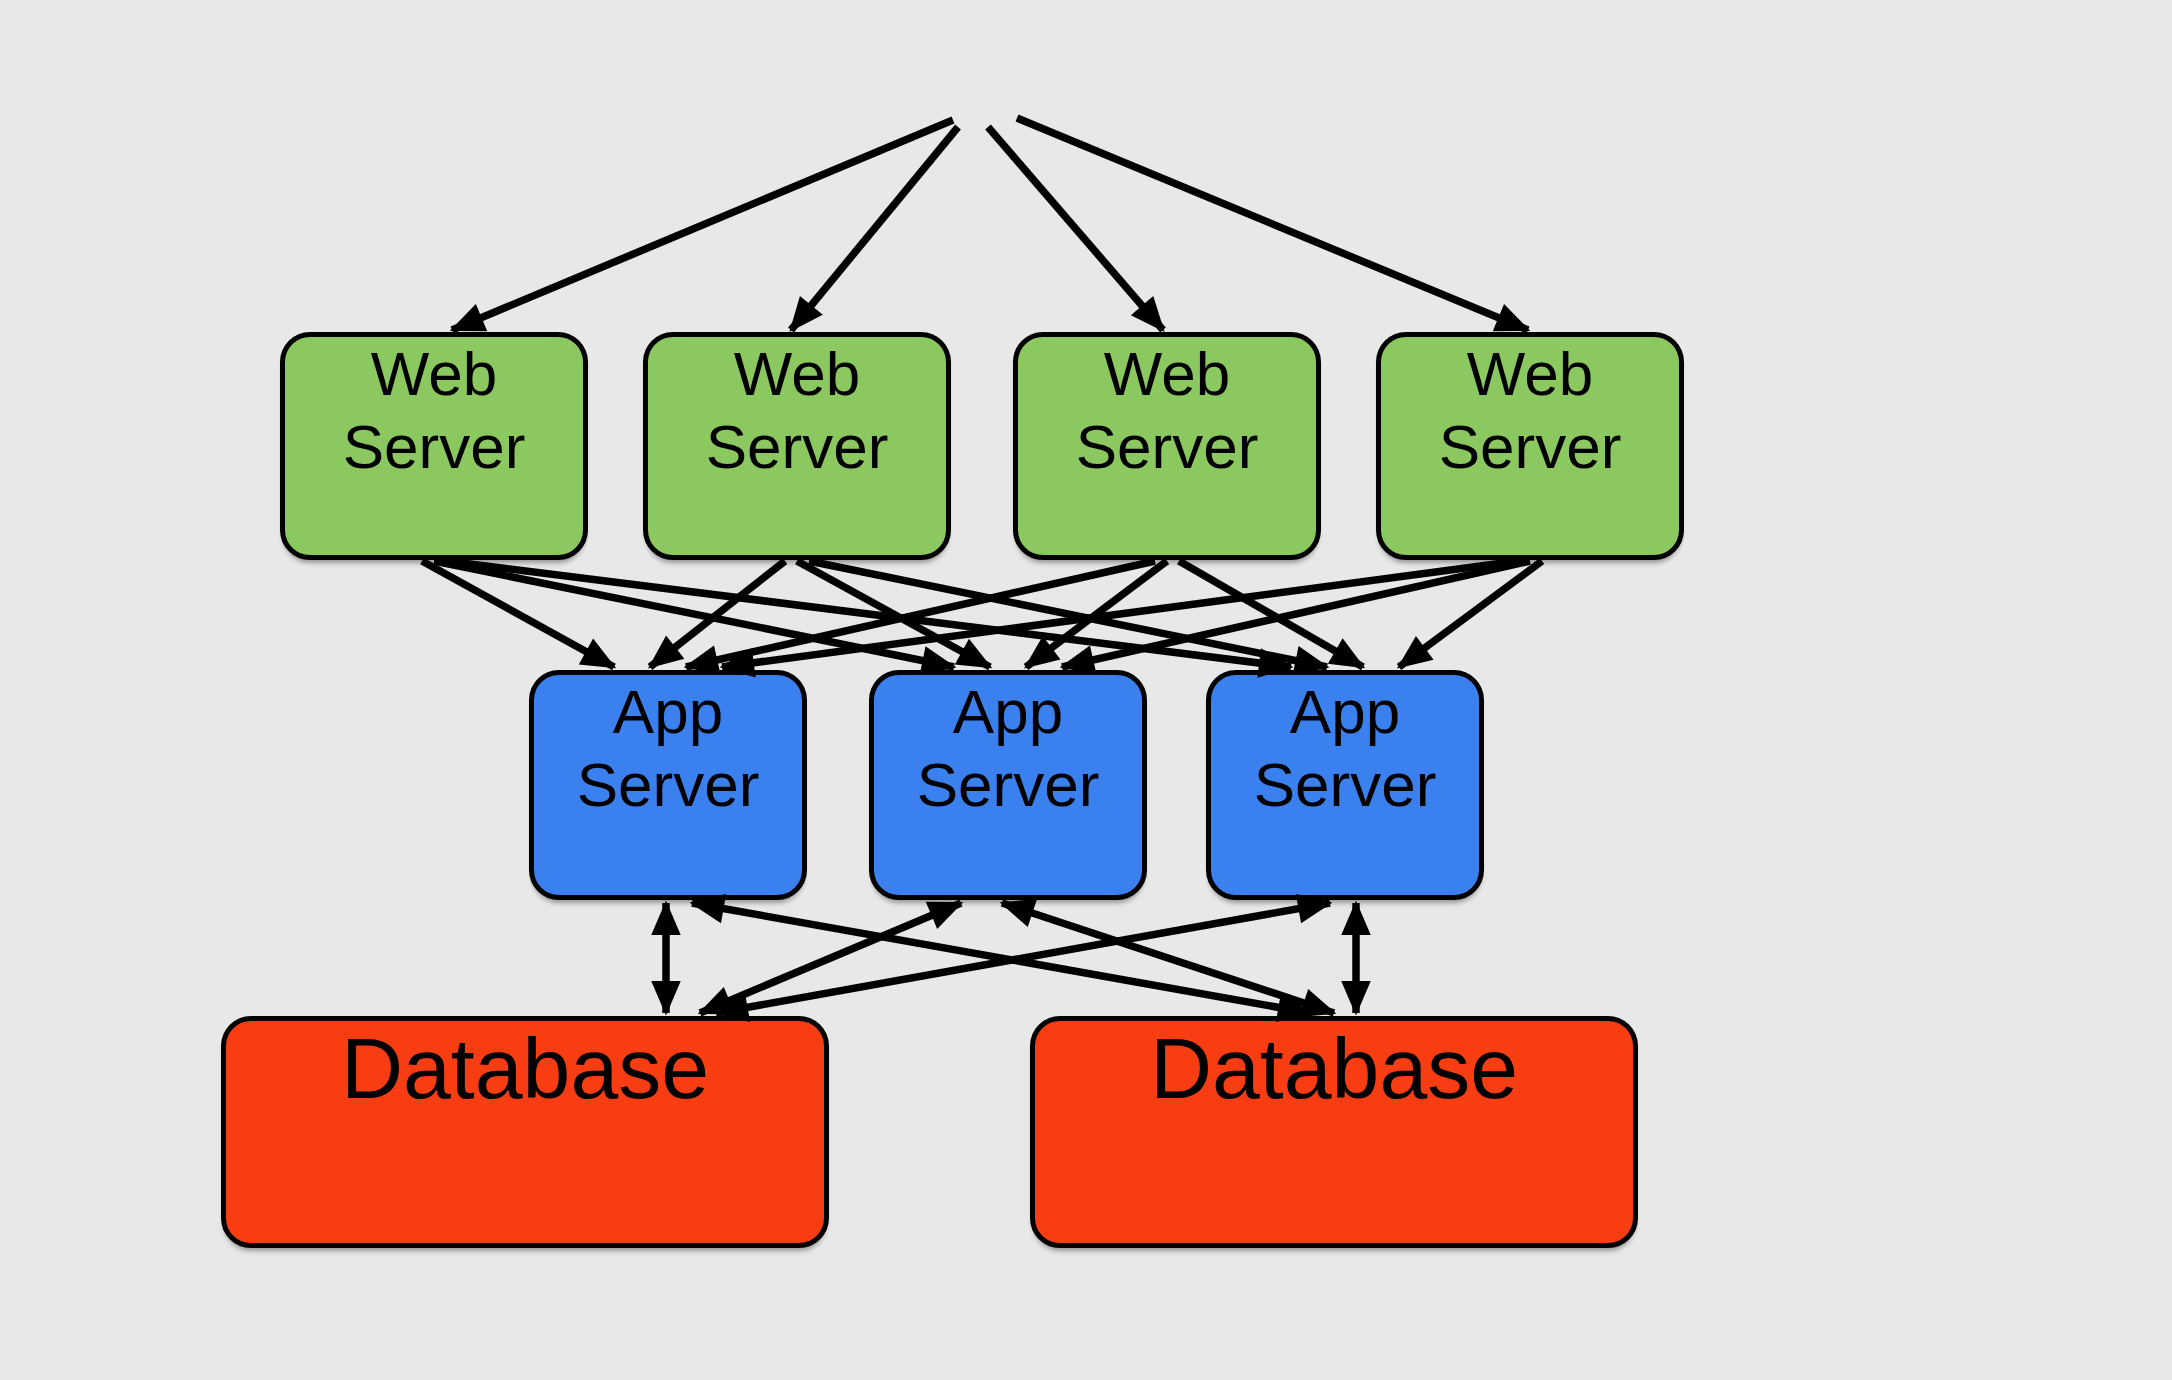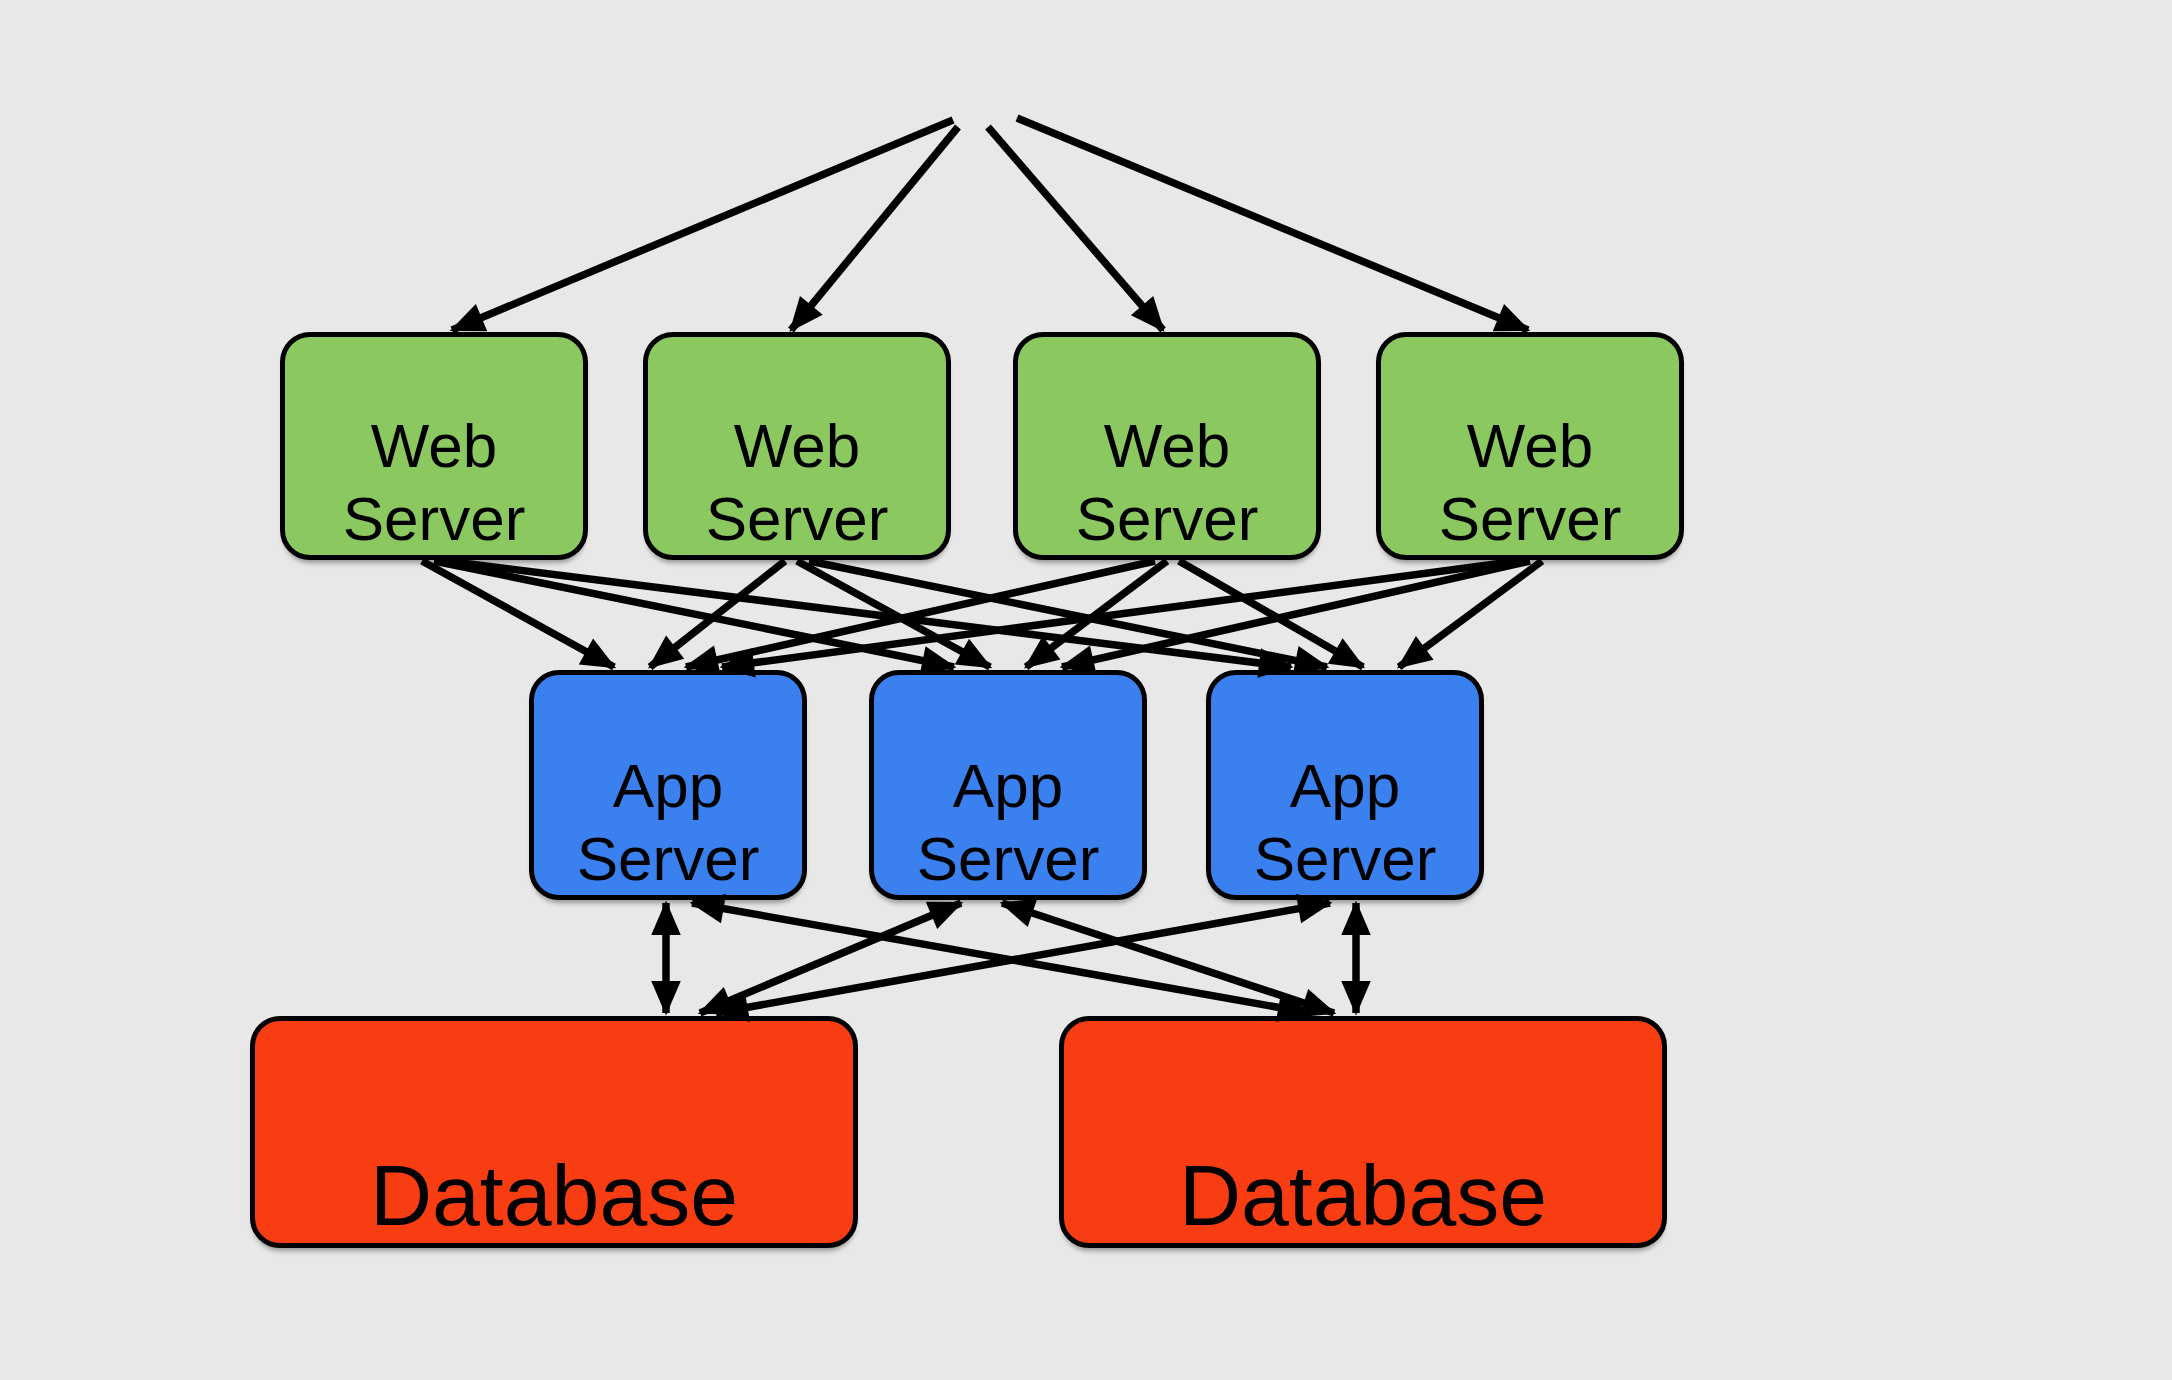--- a/index.html
+++ b/index.html
@@ -12,29 +12,29 @@
   #stage{
     position:relative;width:2172px;height:1380px;
     background:var(--c-bg,#E8E8E8);
   }
   
   .node{
     position:absolute;
     box-sizing:border-box;
     border:5px solid var(--c-border,#000);
     border-radius:30px;
-    display:flex;align-items:flex-end;justify-content:center;
+    display:flex;align-items:flex-start;justify-content:center;
     text-align:center;
     color:var(--c-text,#000);
     box-shadow:0 6px 5px -3px rgba(0,0,0,0.35);
     z-index:1;
   }
   .tier-web{background:var(--c-web,#8CC860);}
   .tier-app{background:var(--c-app,#3A80EF);}
-  .tier-db{background:var(--c-db,#F93D12);margin-left:29px;}
+  .tier-db{background:var(--c-db,#F93D12);}
   .tier-web .node-label,.tier-app .node-label{
     font-size:62px;line-height:1.18;display:block;width:230px;
   }
   .tier-db .node-label{font-size:86px;line-height:1.1;display:block;}
   
   .pos-web1{left:280px;top:332px;width:308px;height:228px;}
   .pos-web2{left:643px;top:332px;width:308px;height:228px;}
   .pos-web3{left:1013px;top:332px;width:308px;height:228px;}
   .pos-web4{left:1376px;top:332px;width:308px;height:228px;}
   

